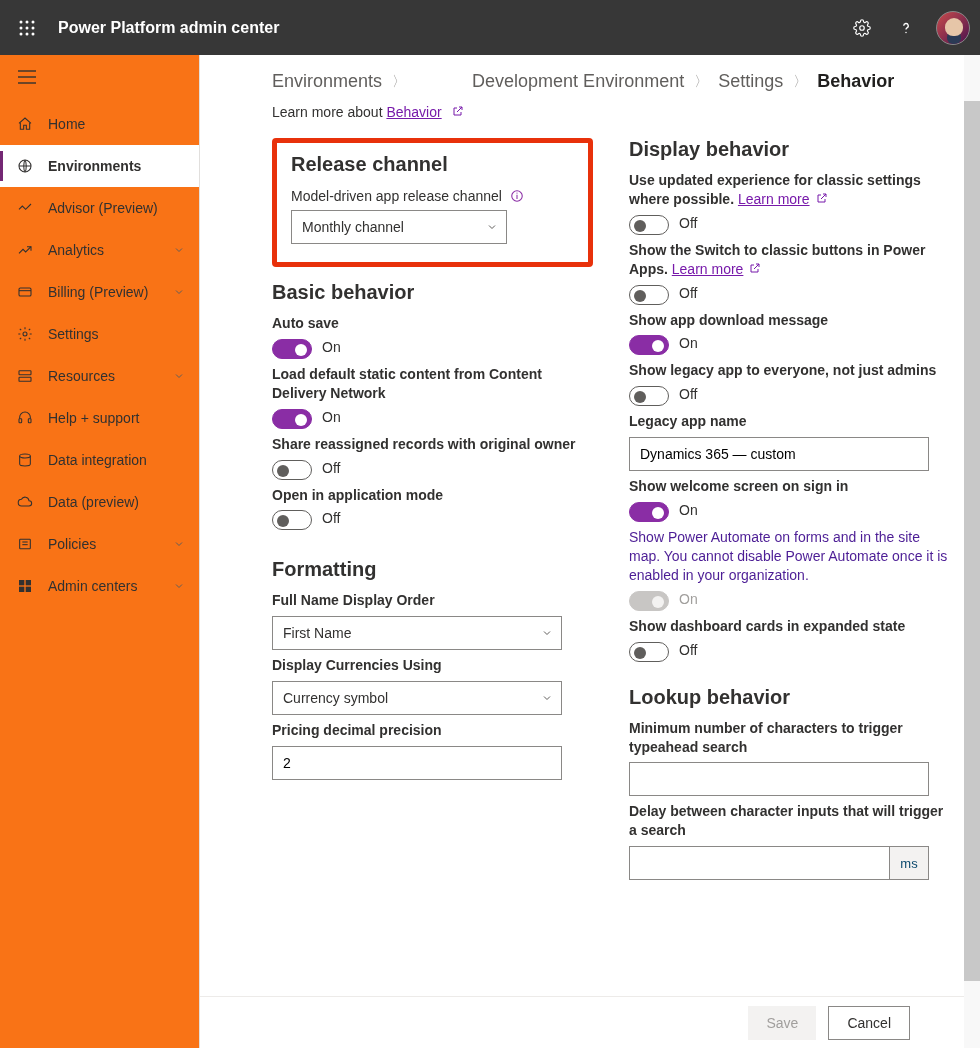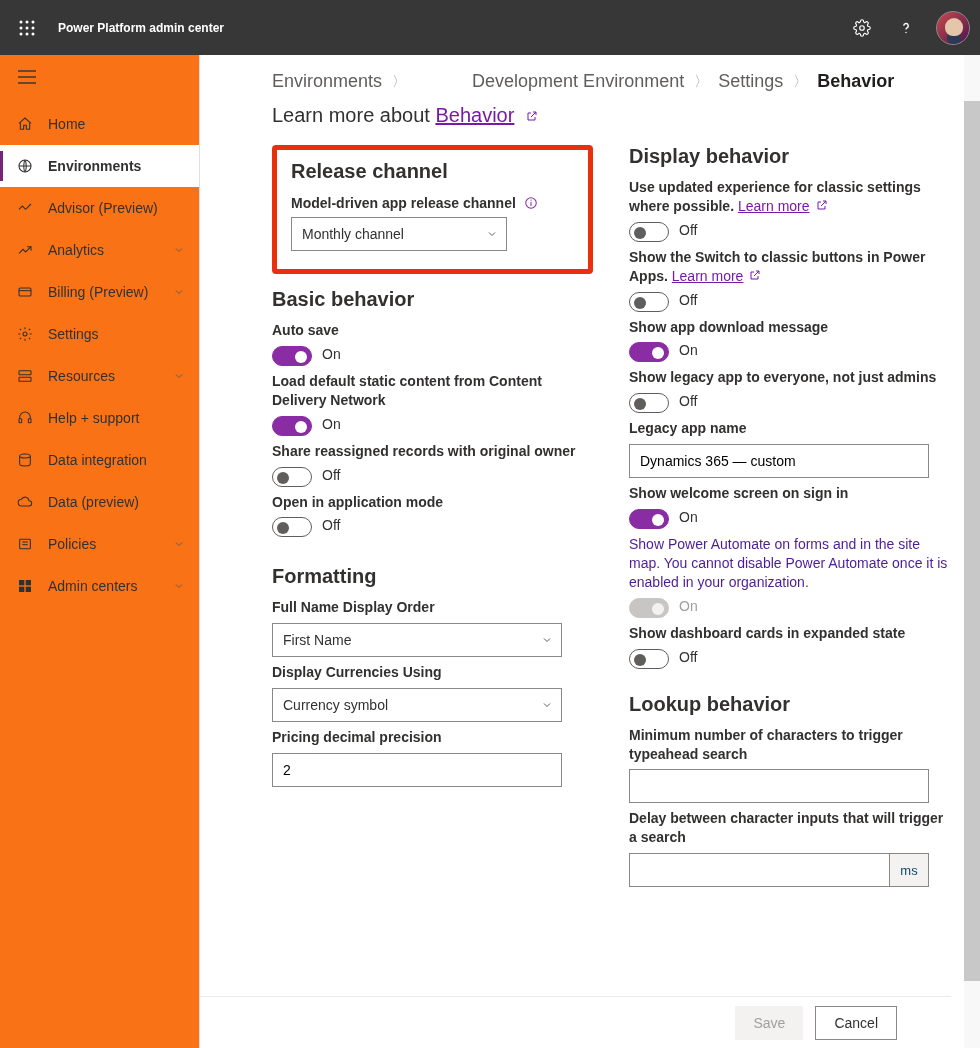--- a/index.html
+++ b/index.html
@@ -1,21 +1,21 @@
 <!DOCTYPE html>
 <html><head>
 <meta charset="utf-8">
 <style>
   * { box-sizing: border-box; margin: 0; padding: 0; }
   body { font-family: "Segoe UI", Arial, sans-serif; font-size: 14px; color: #323130; background: #fff; width: 980px; height: 1048px; overflow: hidden; position: relative; }
 
   
   .topbar { height: 55px; background: #373737; color: #fff; display: flex; align-items: center; padding: 0 10px; }
   .waffle { width: 34px; height: 34px; display:flex; align-items:center; justify-content:center; cursor:pointer; }
-  .app-title { font-size: 12px; font-weight: 600; margin-left: 14px; }
+  .app-title { font-size: 16px; font-weight: 600; margin-left: 14px; }
   .topbar-spacer { flex: 1; }
   .topbar-icon { width: 44px; height: 44px; display:flex; align-items:center; justify-content:center; cursor:pointer; }
   .avatar { width: 34px; height: 34px; border-radius: 50%; background: linear-gradient(135deg,#c94b4b,#4b134f); border:1px solid #888; margin-left:8px; cursor:pointer; overflow:hidden; position:relative; }
   .avatar::after{content:"";position:absolute;left:8px;top:6px;width:18px;height:18px;background:#e6c6a8;border-radius:50% 50% 45% 45%; box-shadow:0 10px 0 -2px #2b3a55;}
 
   
   .shell { display:flex; height: calc(1048px - 55px); }
   .sidebar { width: 200px; background:#f97316; border-right:1px solid #e1dfdd; display:flex; flex-direction:column; }
   .hamburger { height:44px; display:flex; align-items:center; padding-left:18px; border-bottom:0px solid transparent; }
   .nav { list-style:none; padding-top:4px; }
@@ -30,31 +30,31 @@
   .scrollbar { position:absolute; right:0; top:0; width:16px; height:100%; background:#f8f8f8; }
   .scrollbar .thumb { position:absolute; right:0; top:46px; width:16px; height:880px; background:#c8c8c8; border-radius:0; }
   .content { padding: 16px 30px 0 72px; height:100%; overflow:hidden; }
 
   .breadcrumb { display:flex; align-items:center; gap:6px; font-size:18px; color:#605e5c; margin-bottom:12px; flex-wrap:wrap;}
   .breadcrumb .bc-link { color:#605e5c; cursor:pointer; }
   .breadcrumb .bc-sep { color:#a19f9d; font-size:14px; margin:0 4px; }
   .breadcrumb .bc-current { color:#201f1e; font-weight:600; }
   .bc-gap { display:inline-block; width:50px; }
 
-  .learn-row { font-size:20px; margin-bottom:18px; }
+  .learn-row { font-size:14px; margin-bottom:18px; }
   a.link { color:#7719aa; text-decoration:underline; cursor:pointer; }
   .ext-icon { display:inline-block; margin-left:6px; }
 
   .columns { display:flex; gap:36px; }
   .col { flex:1; min-width:0; }
 
   .highlight-box { border:5px solid #e8310b; border-radius:4px; padding:10px 14px 18px 14px; margin-bottom:14px; }
 
   h2.section { font-size:20px; font-weight:600; margin-bottom:10px; margin-top:8px; }
-  .field-label { font-weight:700; font-size:14px; margin-top:12px; margin-bottom:6px; display:flex; align-items:center; gap:8px;}
+  .field-label { font-weight:400; font-size:14px; margin-top:12px; margin-bottom:6px; display:flex; align-items:center; gap:8px;}
   .info-icon { color:#8a2da5; }
 
   .desc { font-size:14px; font-weight:600; margin-top:6px; margin-bottom:6px; line-height:1.35; }
   .desc .link { font-weight:400; }
   .muted { color:#4c1d95; font-weight:400; }
 
   .select, .text-input { width:100%; max-width:290px; height:34px; border:1px solid #8a8886; background:#fff; font-size:14px; padding:0 30px 0 10px; display:flex; align-items:center; position:relative; cursor:pointer; }
   .select .caret { position:absolute; right:8px; top:50%; transform:translateY(-50%); color:#605e5c; }
   .text-input { cursor:text; }
   .text-input input { border:none; outline:none; width:100%; height:100%; font-size:14px; font-family:inherit; background:transparent; }
@@ -72,21 +72,21 @@
   .toggle.off { background:#fff; border:1px solid #605e5c; }
   .toggle.off .knob { left:4px; background:#605e5c; }
   .toggle.on { background:#8a2da5; border:1px solid #8a2da5; }
   .toggle.on .knob { right:4px; background:#fff; }
   .toggle.disabled { background:#c8c6c4; border:1px solid #c8c6c4; cursor:default; }
   .toggle.disabled .knob { right:4px; background:#f3f2f1; }
   .toggle-label { font-size:14px; }
   .toggle-label.muted { color:#a19f9d; }
 
   
-  .footer { position:absolute; bottom:0; left:0; right:29px; height:52px; border-top:1px solid #edebe9; display:flex; align-items:center; justify-content:flex-end; gap:12px; padding-right:54px; background:#fff;}
+  .footer { position:absolute; bottom:0; left:0; right:16px; height:52px; border-top:1px solid #edebe9; display:flex; align-items:center; justify-content:flex-end; gap:12px; padding-right:54px; background:#fff;}
   .btn { height:34px; padding:0 18px; font-size:14px; display:flex; align-items:center; justify-content:center; cursor:pointer; }
   .btn.primary { background:#f3f2f1; color:#a19f9d; border:none; cursor:default;}
   .btn.secondary { background:#fff; color:#323130; border:1px solid #8a8886; }
 
   svg { display:block; }
 </style>
 </head>
 <body>
 
 <div class="topbar">

